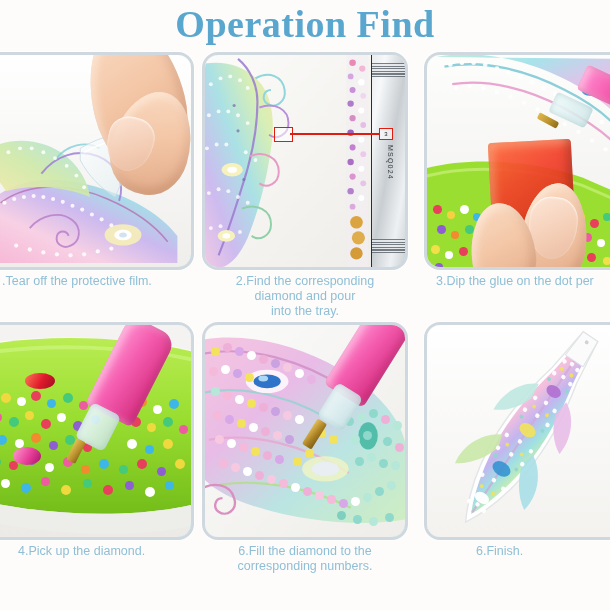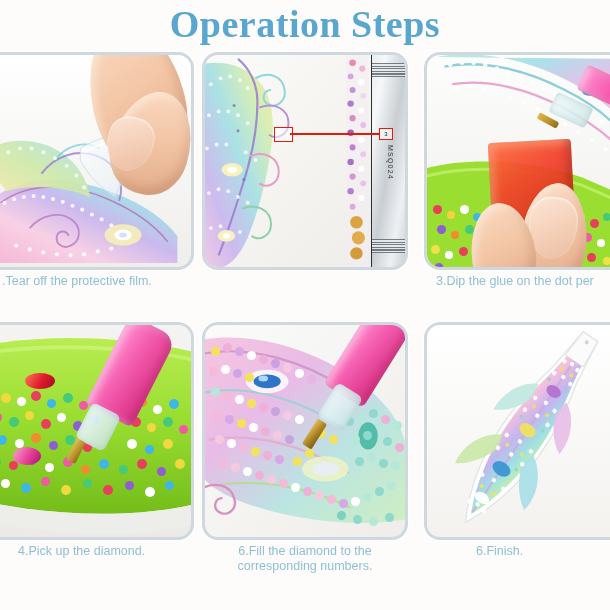--- a/index.html
+++ b/index.html
@@ -142,21 +142,21 @@
   }
   .marker-line{
     position:absolute;height:0;border-top:2px solid #e01b10;
   }
 </style>
 </head>
 <body>
 
 <div id="page">
 
-  <div class="title">Operation Steps</div>
+  <div class="title">Operation Find</div>
 
   <div class="row row-1">
 
     <div class="panel p1">
       <div class="scene">
         <svg class="art" viewBox="0 0 210 218" preserveAspectRatio="none">
           <defs>
             <linearGradient id="bg1" x1="0" y1="0" x2="0" y2="1">
               <stop offset="0" stop-color="#ffffff"></stop>
                 <stop offset="1" stop-color="#efeeeb"></stop>
@@ -437,20 +437,23 @@
         <div class="finger" style="left:94px;top:128px;width:66px;height:104px;transform:rotate(6deg);"></div>
         <div class="nail" style="left:102px;top:142px;width:48px;height:62px;transform:rotate(5deg);"></div>
         <div class="finger" style="left:44px;top:148px;width:64px;height:92px;transform:rotate(-7deg);"></div>
       </div>
       <div class="rim"></div>
     </div>
   </div>
 
   <div class="caps caps-1">
     <div class="cap c1">.Tear off the protective film.</div>
+    <div class="cap c2" style="white-space:pre-line;">2.Find the corresponding
+diamond and pour
+into the tray.</div>
     <div class="cap c3" style="white-space:nowrap;">3.Dip the glue on the dot per</div>
   </div>
 
   <div class="row row-2">
 
     <div class="panel p1">
       <div class="scene">
         <svg class="art" viewBox="0 0 210 218" preserveAspectRatio="none">
           <defs>
             <linearGradient id="bg4" x1="0" y1="0" x2="0" y2="1">

